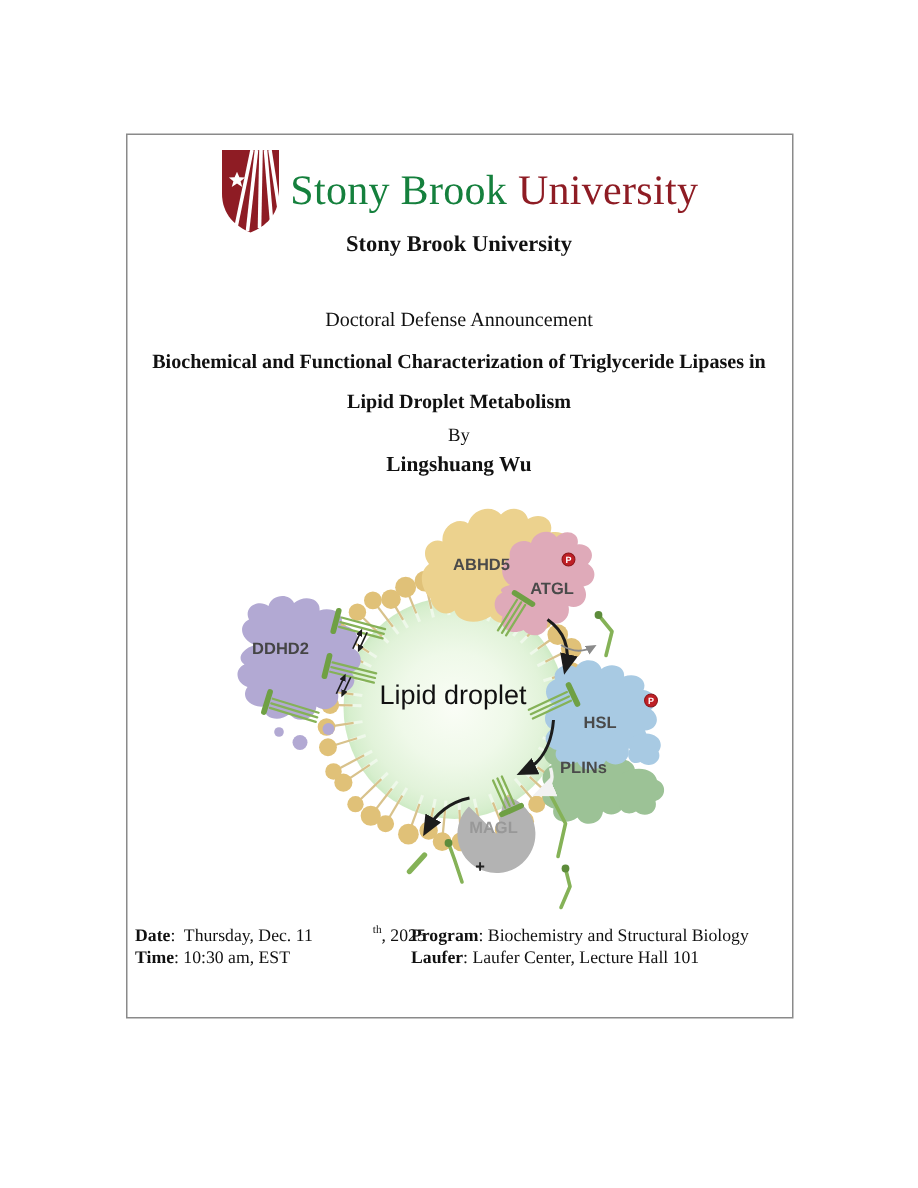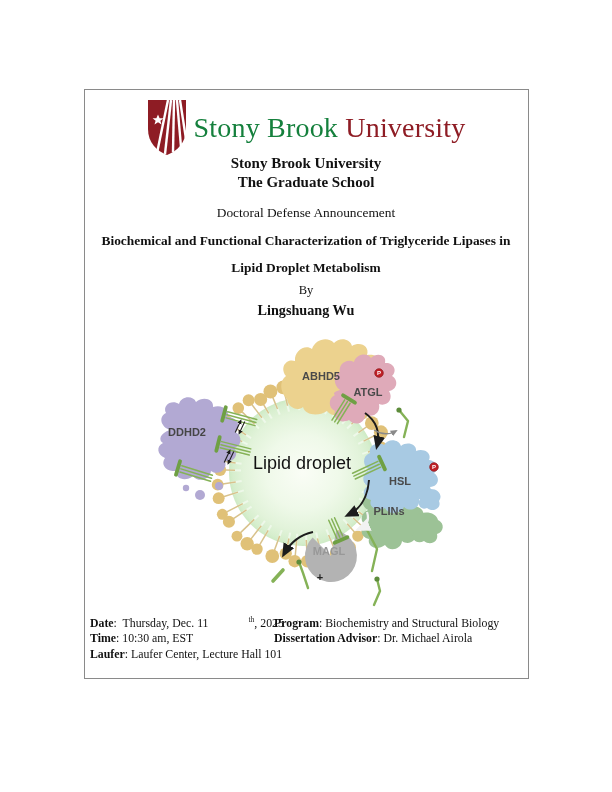--- a/index.html
+++ b/index.html
@@ -44,21 +44,20 @@
     <polygon fill="#ffffff" points="11,15.5 12.6,19.2 16.4,19.3 13.4,21.8 14.5,25.6 11,23.3 7.5,25.6 8.6,21.8 5.6,19.3 9.4,19.2"></polygon>
   </svg>
   <div class="wordmark">
     <span class="wm-primary">Stony Brook</span>
     <span class="wm-secondary">University</span>
   </div>
 </div>
 
 <div class="cline school">
   <div>Stony Brook University</div>
-  <div>The Graduate School</div>
 </div>
 
 <div class="cline announce">Doctoral Defense Announcement</div>
 <div class="cline title1">Biochemical and Functional Characterization of Triglyceride Lipases in</div>
 <div class="cline title2">Lipid Droplet Metabolism</div>
 <div class="cline byline">By</div>
 <div class="cline candidate">Lingshuang Wu</div>
 
 <svg class="diagram" width="336" height="276" viewBox="148 333 336 276">
   <defs>
@@ -326,19 +325,16 @@
   <div class="nowrap">
     <b>Date</b><span class="pre">:  Thursday, Dec. 11</span><sup>th</sup><span>, 2025</span>
   </div>
   <div class="nowrap">
     <b>Program</b><span>: Biochemistry and Structural Biology</span>
   </div>
   <div class="nowrap">
     <b>Time</b><span>: 10:30 am, EST</span>
   </div>
   <div class="nowrap">
-    <b>Dissertation Advisor</b><span>: Dr. Michael Airola</span>
-  </div>
-  <div class="nowrap">
     <b>Laufer</b><span>: Laufer Center, Lecture Hall 101</span>
   </div>
   <div></div>
 </div>
 
 </body></html>

